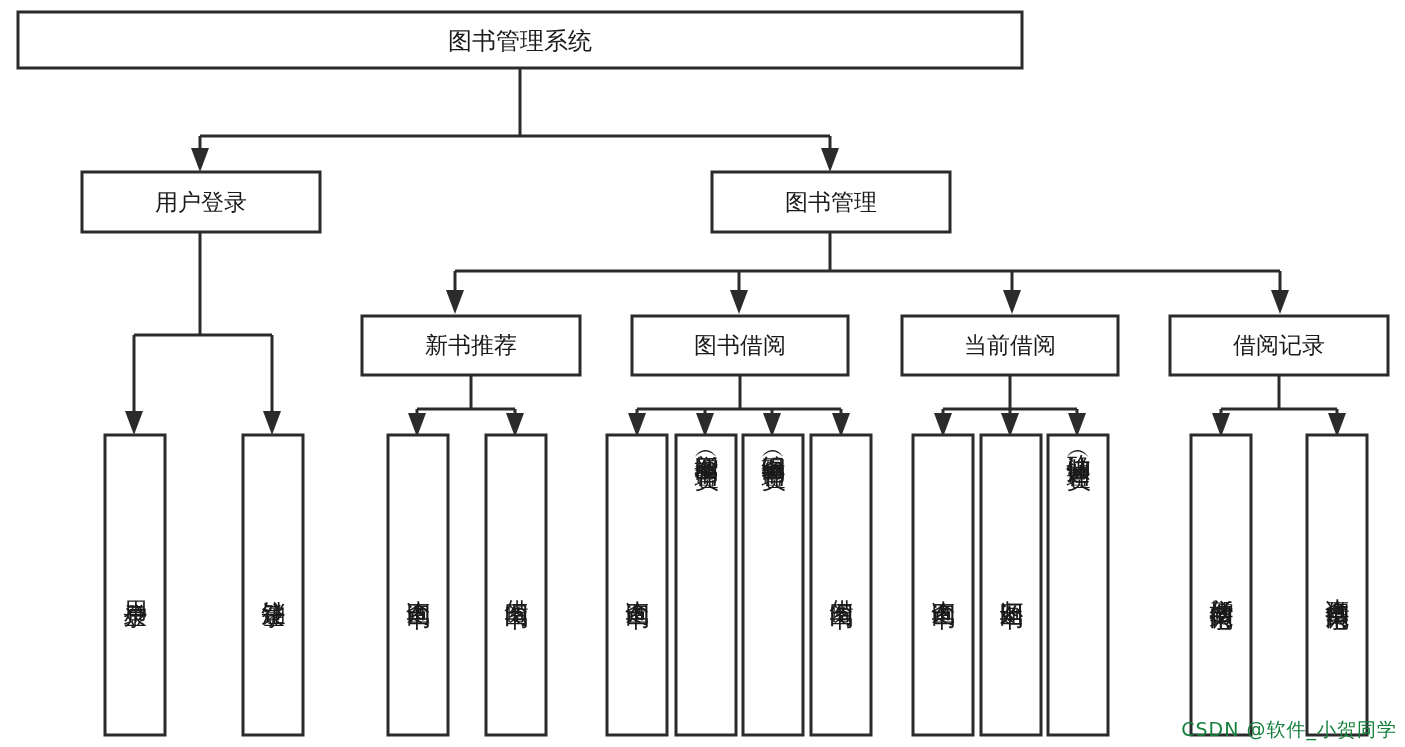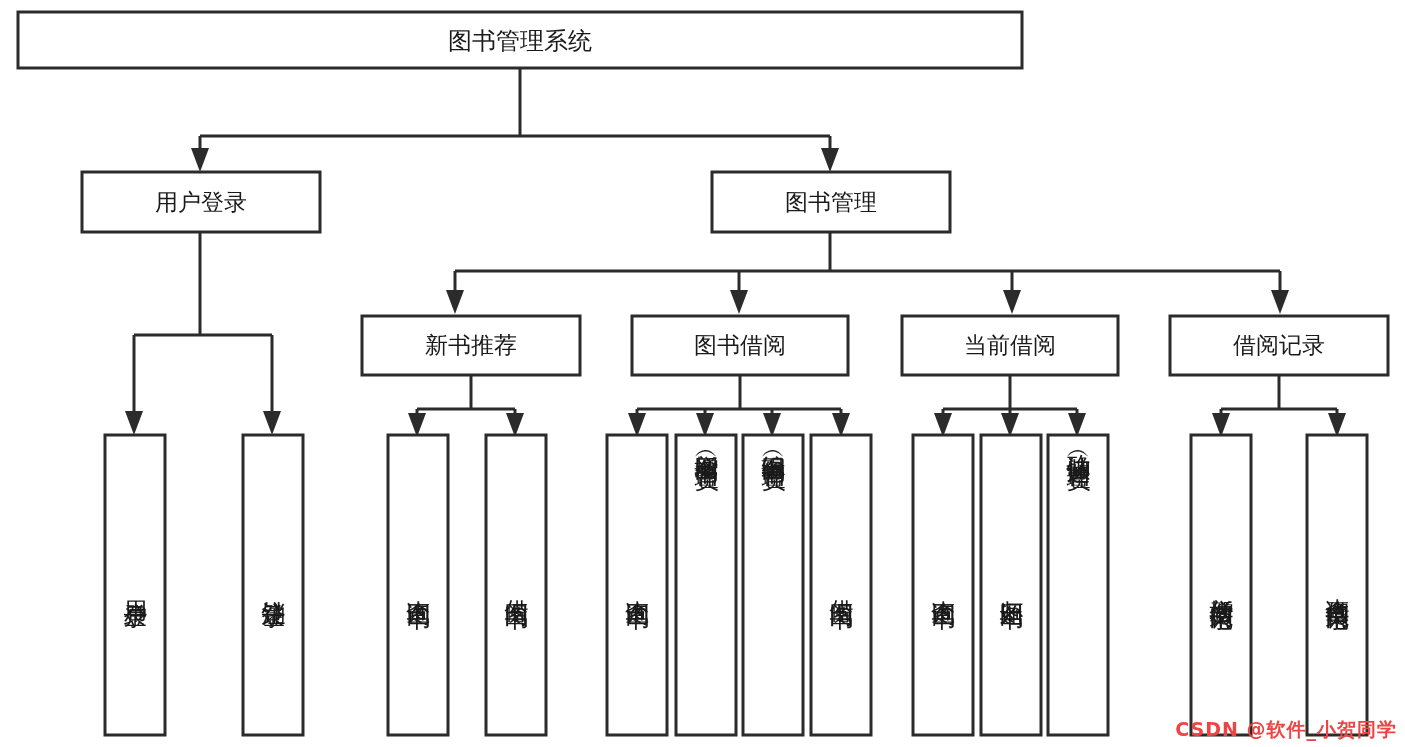--- a/index.html
+++ b/index.html
@@ -37,24 +37,23 @@
     color:#1a1a1a;
     white-space:nowrap;
     text-align:center;
   }
   .watermark{
     position:absolute;
     right:8px;
     bottom:4px;
     font-family:"DejaVu Sans","Liberation Sans",sans-serif;
     font-size:19px;
-    color:#ef4444;
+    color:#15803d;
     letter-spacing:1px;
     white-space:nowrap;
-    font-weight:bold;
   }
 </style>
 </head>
 <body>
 
 <div id="diagram-root">
 
   <svg class="canvas" viewBox="0 0 1405 747" xmlns="http://www.w3.org/2000/svg">
     <defs>
       <g id="ah">

